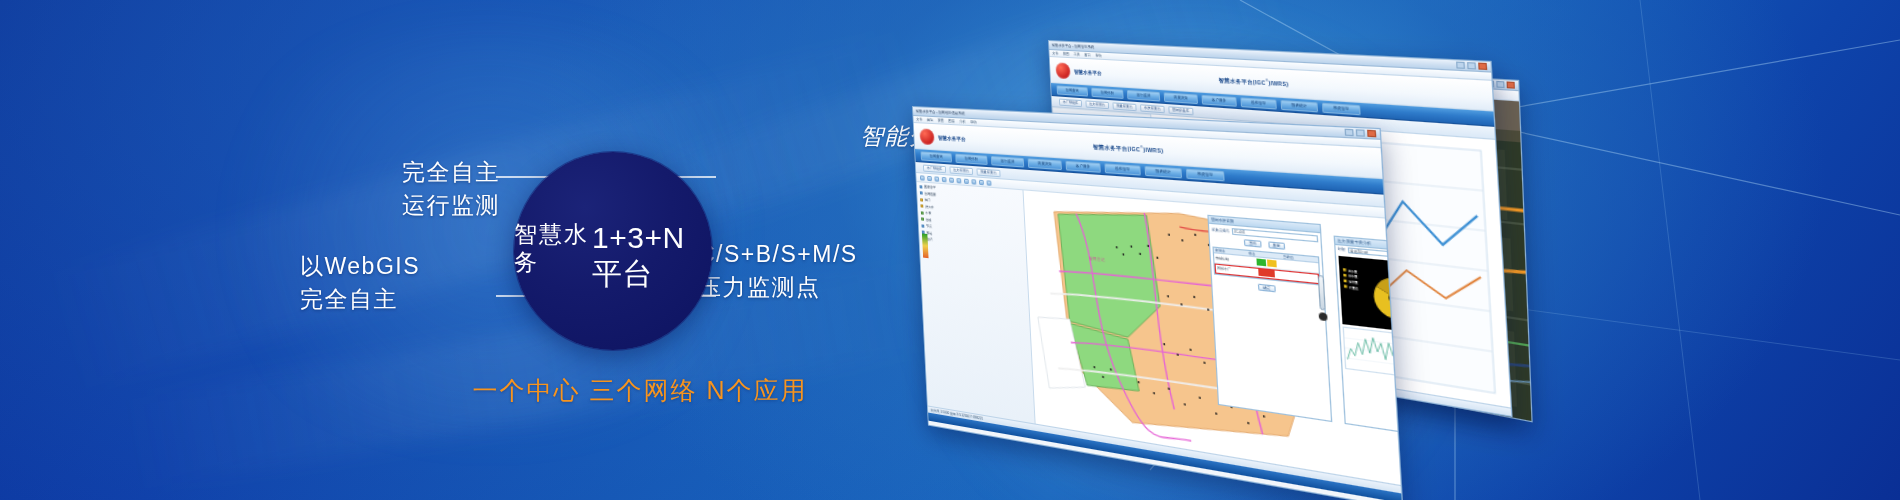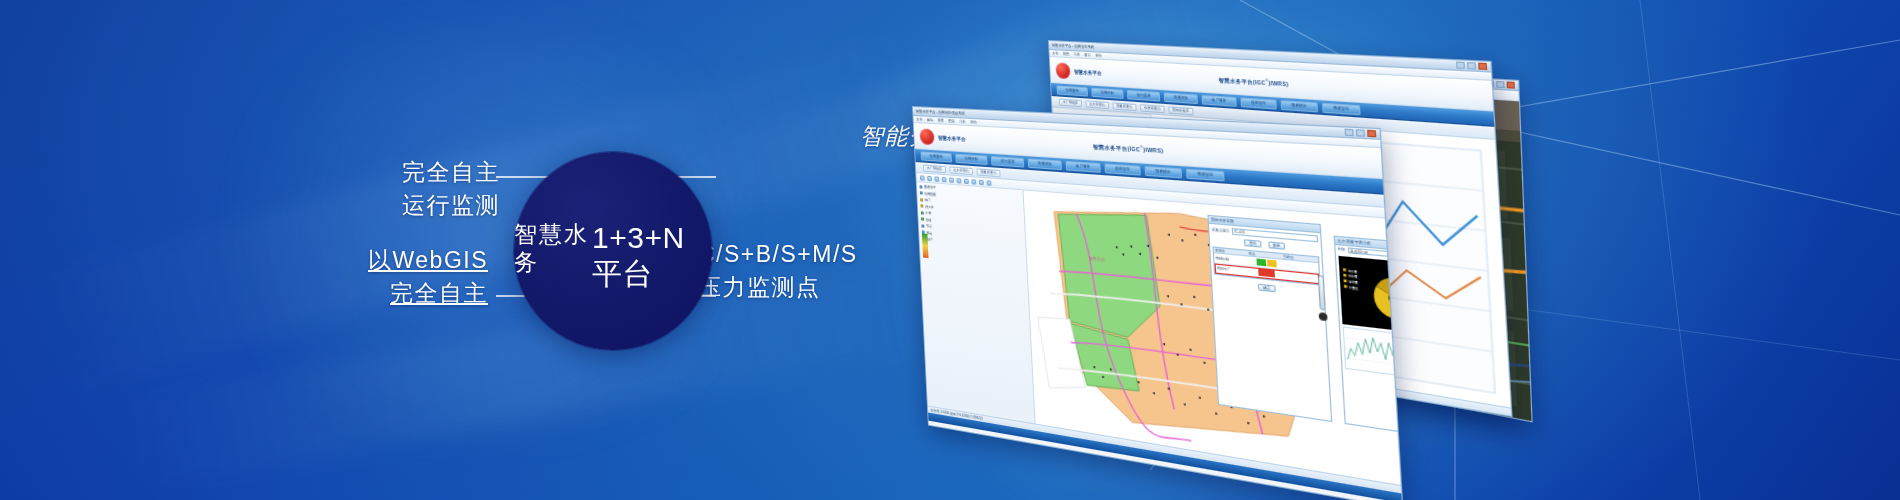--- a/index.html
+++ b/index.html
@@ -71,21 +71,21 @@
     position: absolute;
     color: #ffffff;
     font-size: 23px;
     line-height: 1.42;
     letter-spacing: 1.5px;
     white-space: nowrap;
     text-shadow: 0 1px 3px rgba(4,22,74,0.45);
   }
   .feat.tl { left: 12px;   top: 0px;   text-align: right; width: 188px; margin-top: 36px; }
   .feat.tr { left: 398px; top: 0px;   text-align: right;  width: 260px; font-style: italic; }
-  .feat.bl { left: 0px;   top: 124px; text-align: right; width: 188px; text-decoration: underline; }
+  .feat.bl { left: 0px;   top: 130px; text-align: left; width: 188px; }
   .feat.br { left: 398px; top: 118px; text-align: left;  width: 280px; }
 
   .connector {
     position: absolute;
     height: 2px;
     background: rgba(255,255,255,0.75);
     z-index: 2;
   }
   .connector.c-tl { left: 196px; top: 56px;  width: 72px; }
   .connector.c-tr { left: 348px; top: 56px;  width: 68px; }
@@ -293,20 +293,21 @@
     <div class="feat br">
       <div>C/S+B/S+M/S</div>
       <div>压力监测点</div>
     </div>
 
     <div class="hub">
       <div class="hub-line1">智慧水务</div>
       <div class="hub-line3">1+3+N平台</div>
     </div>
 
+    <div class="tagline">一个中心  三个网络  N个应用</div>
   </div>
 
   <div id="windows">
 
     <div class="winwrap" style="left:282px; top:22px; width:300px; height:300px;
                 transform: perspective(1100px) rotateY(-26deg) rotateZ(-2.2deg) skewY(5.2deg); transform-origin: left top;">
       <div class="win" style="width:300px;height:300px;">
         <div class="win-titlebar">
           <span class="tb-text">智慧水务平台 - 影像地图</span>
           <span class="tb-btns">

